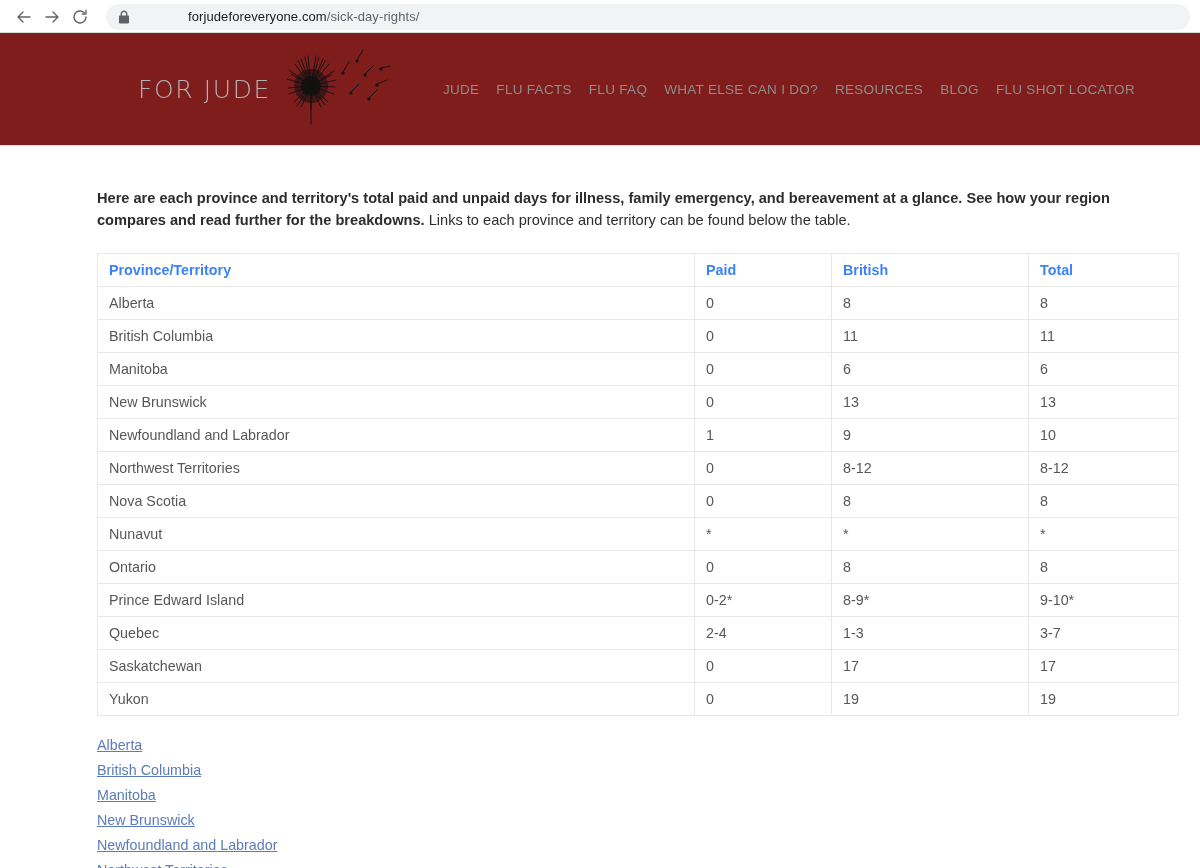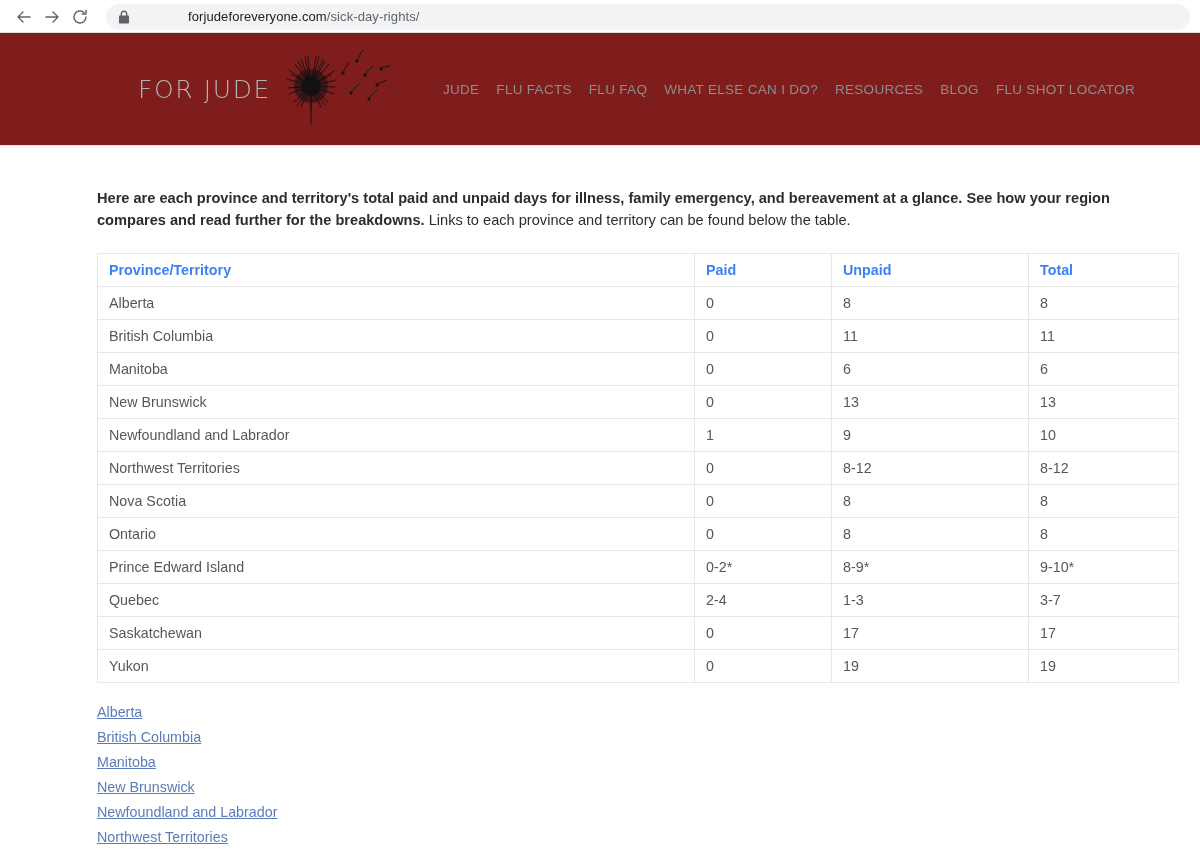--- a/index.html
+++ b/index.html
@@ -280,21 +280,21 @@
     <colgroup>
       <col class="col-prov">
         <col class="col-paid">
         <col class="col-unpaid">
         <col class="col-total">
     </colgroup>
     <thead>
       <tr>
         <th>Province/Territory</th>
         <th>Paid</th>
-        <th>Unpaid</th>
+        <th>British</th>
         <th>Total</th>
       </tr>
     </thead>
     <tbody>
       <tr>
         <td>Alberta</td>
         <td>0</td>
         <td>8</td>
         <td>8</td>
       </tr>
@@ -326,20 +326,26 @@
         <td>Northwest Territories</td>
         <td>0</td>
         <td>8-12</td>
         <td>8-12</td>
       </tr>
       <tr>
         <td>Nova Scotia</td>
         <td>0</td>
         <td>8</td>
         <td>8</td>
+      </tr>
+      <tr>
+        <td>Nunavut</td>
+        <td>*</td>
+        <td>*</td>
+        <td>*</td>
       </tr>
       <tr>
         <td>Ontario</td>
         <td>0</td>
         <td>8</td>
         <td>8</td>
       </tr>
       <tr>
         <td>Prince Edward Island</td>
         <td>0-2*</td>

